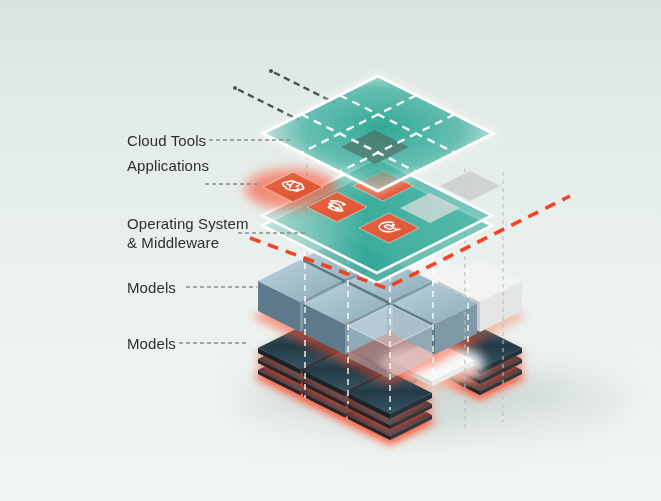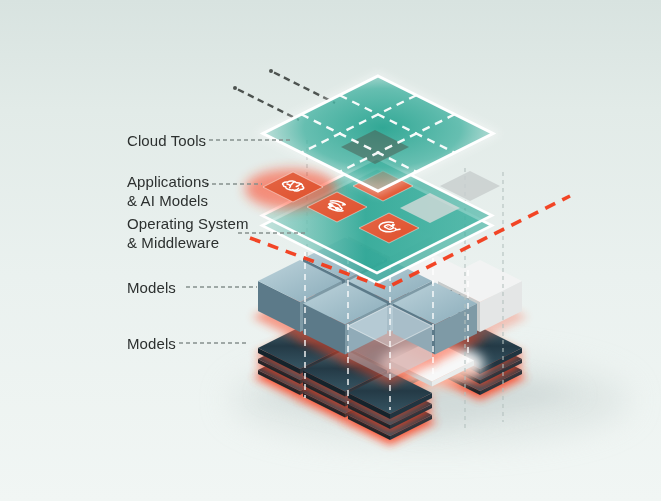--- a/index.html
+++ b/index.html
@@ -326,23 +326,22 @@
     <line x1="205" y1="184" x2="262" y2="184"></line>
     <line x1="238" y1="233" x2="308" y2="233"></line>
     <line x1="186" y1="287" x2="257" y2="287"></line>
     <line x1="179" y1="343" x2="246" y2="343"></line>
   </g>
 </svg>
 
 <div class="label" style="top:131px">
   <span>Cloud Tools</span>
 </div>
-<div class="label" style="top:172px">
+<div class="label" style="top:156px">
   <span>Applications</span>
-  <span>&amp; AI Models</span>
 </div>
 <div class="label" style="top:214px">
   <span>Operating System</span>
   <span>&amp; Middleware</span>
 </div>
 <div class="label" style="top:278px">
   <span>Models</span>
 </div>
 <div class="label" style="top:334px">
   <span>Models</span>

